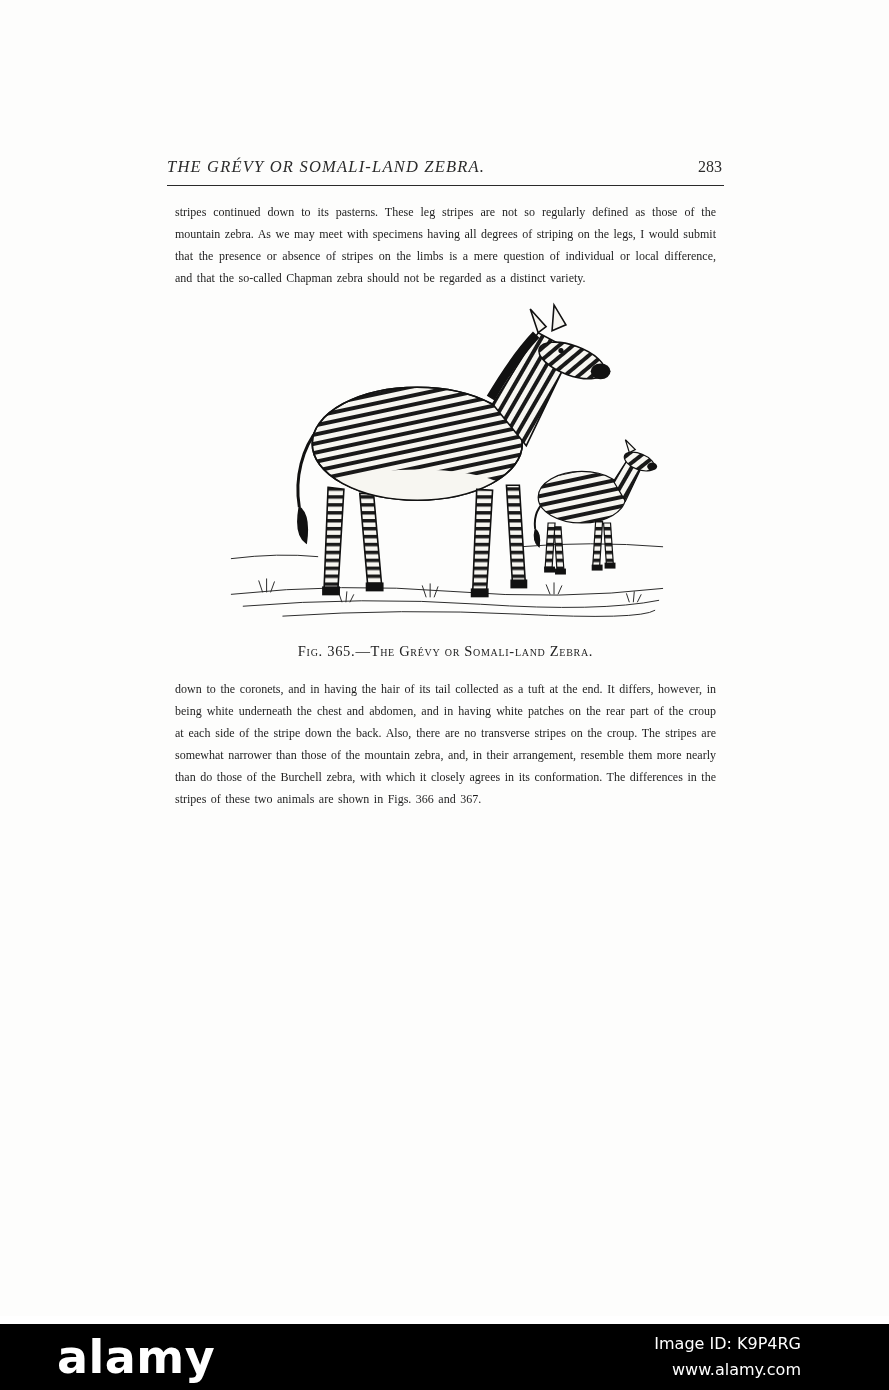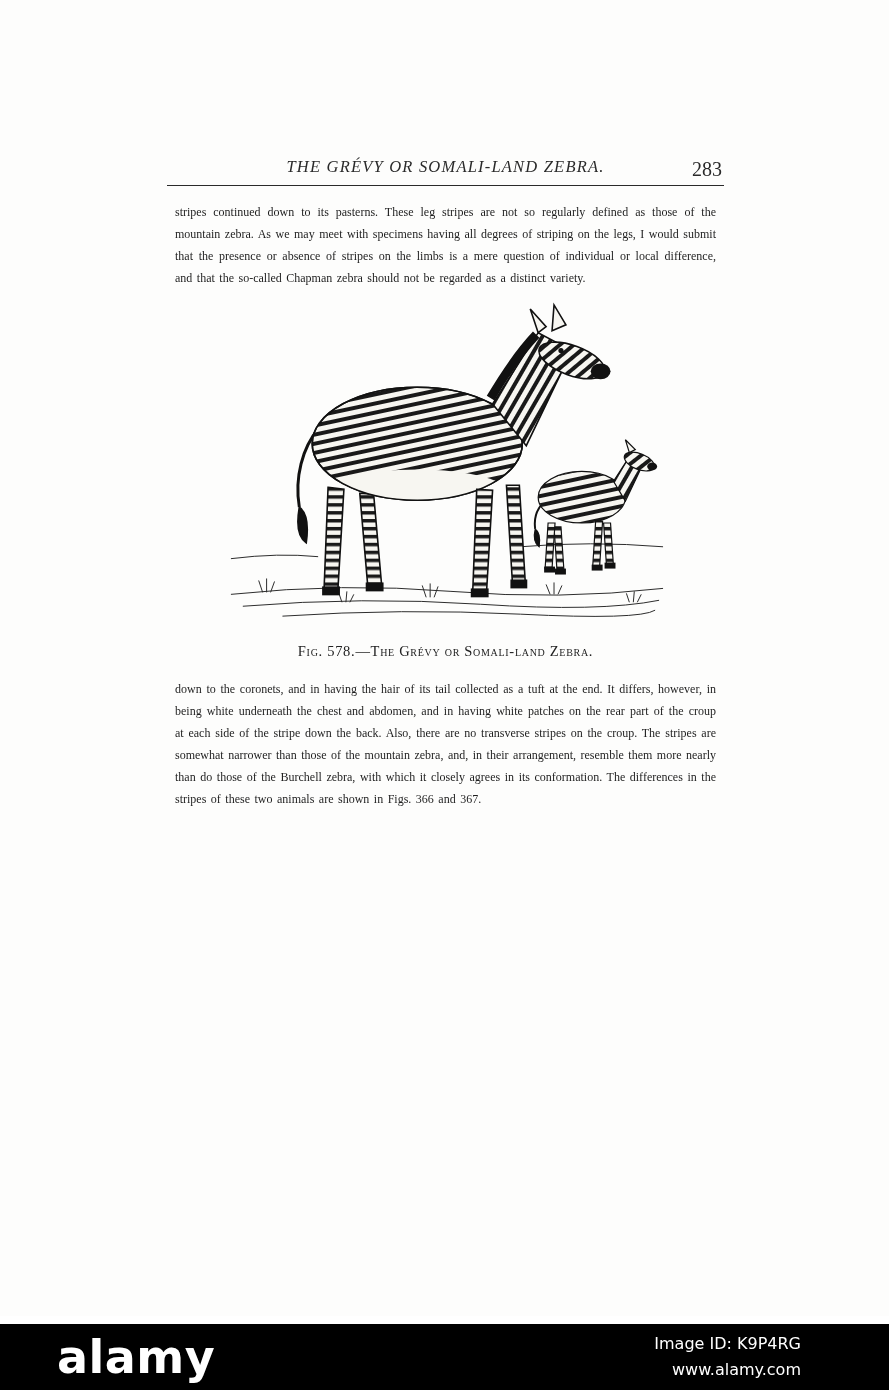--- a/index.html
+++ b/index.html
@@ -13,31 +13,30 @@
   
   .scan {
     position: absolute; top: 0; left: 0; right: 0; bottom: 74px;
     background: #fdfdfc;
   }
   .content {
     position: absolute; left: 167px; top: 157px; width: 557px;
   }
   .running-header {
     position: relative;
-    text-align: center;
     font-family: "Liberation Serif", "DejaVu Serif", serif;
     font-style: italic;
     font-size: 16.5px;
     letter-spacing: 1.2px;
     color: #2a2a2a;
     white-space: nowrap;
   }
   .page-number {
     position: absolute; right: 2px; top: 1px;
-    font-style: normal; letter-spacing: 0; font-size: 20px;
+    font-style: normal; letter-spacing: 0; font-size: 16px;
   }
   .header-rule {
     border-bottom: 1.6px solid #2a2a2a;
     margin-top: 8px;
   }
   .body-text {
     font-family: "Liberation Serif", "DejaVu Serif", serif;
     font-size: 12px;
     line-height: 22px;
     text-align: justify;
@@ -167,21 +166,21 @@
           <polygon points="394,186 412,158 425,166 406,206" fill="url(#stD)"></polygon>
           <ellipse cx="420" cy="166" rx="16" ry="8" transform="rotate(22 420 166)" fill="url(#stD)"></ellipse>
           <ellipse cx="433" cy="171" rx="5" ry="4" fill="#111" stroke="none"></ellipse>
           <polygon points="410,157 406,144 416,154" fill="#f7f6f1"></polygon>
           <polygon points="328,228 335,228 332,274 325,274" fill="url(#stH)"></polygon>
           <polygon points="376,226 383,226 380,272 373,272" fill="url(#stH)"></polygon>
           <rect x="324" y="272" width="11" height="6" fill="#111" stroke="none"></rect>
           <rect x="372" y="270" width="11" height="6" fill="#111" stroke="none"></rect>
         </g>
       </svg>
-      <figcaption class="caption">Fig. 578.—The Grévy or Somali-land Zebra.</figcaption>
+      <figcaption class="caption">Fig. 365.—The Grévy or Somali-land Zebra.</figcaption>
     </figure>
 
     <p class="body-text after-figure">down to the coronets, and in having the hair of its tail collected as a tuft at the end.  It differs, however, in being white underneath the chest and abdomen, and in having white patches on the rear part of the croup at each side of the stripe down the back.  Also, there are no transverse stripes on the croup.  The stripes are somewhat narrower than those of the mountain zebra, and, in their arrangement, resemble them more nearly than do those of the Burchell zebra, with which it closely agrees in its conformation.  The differences in the stripes of these two animals are shown in Figs. 366 and 367.</p>
 
   </div>
 </div>
 
 <div class="alamy-bar">
   <div class="alamy-logo">alamy</div>
   <div class="alamy-info">

